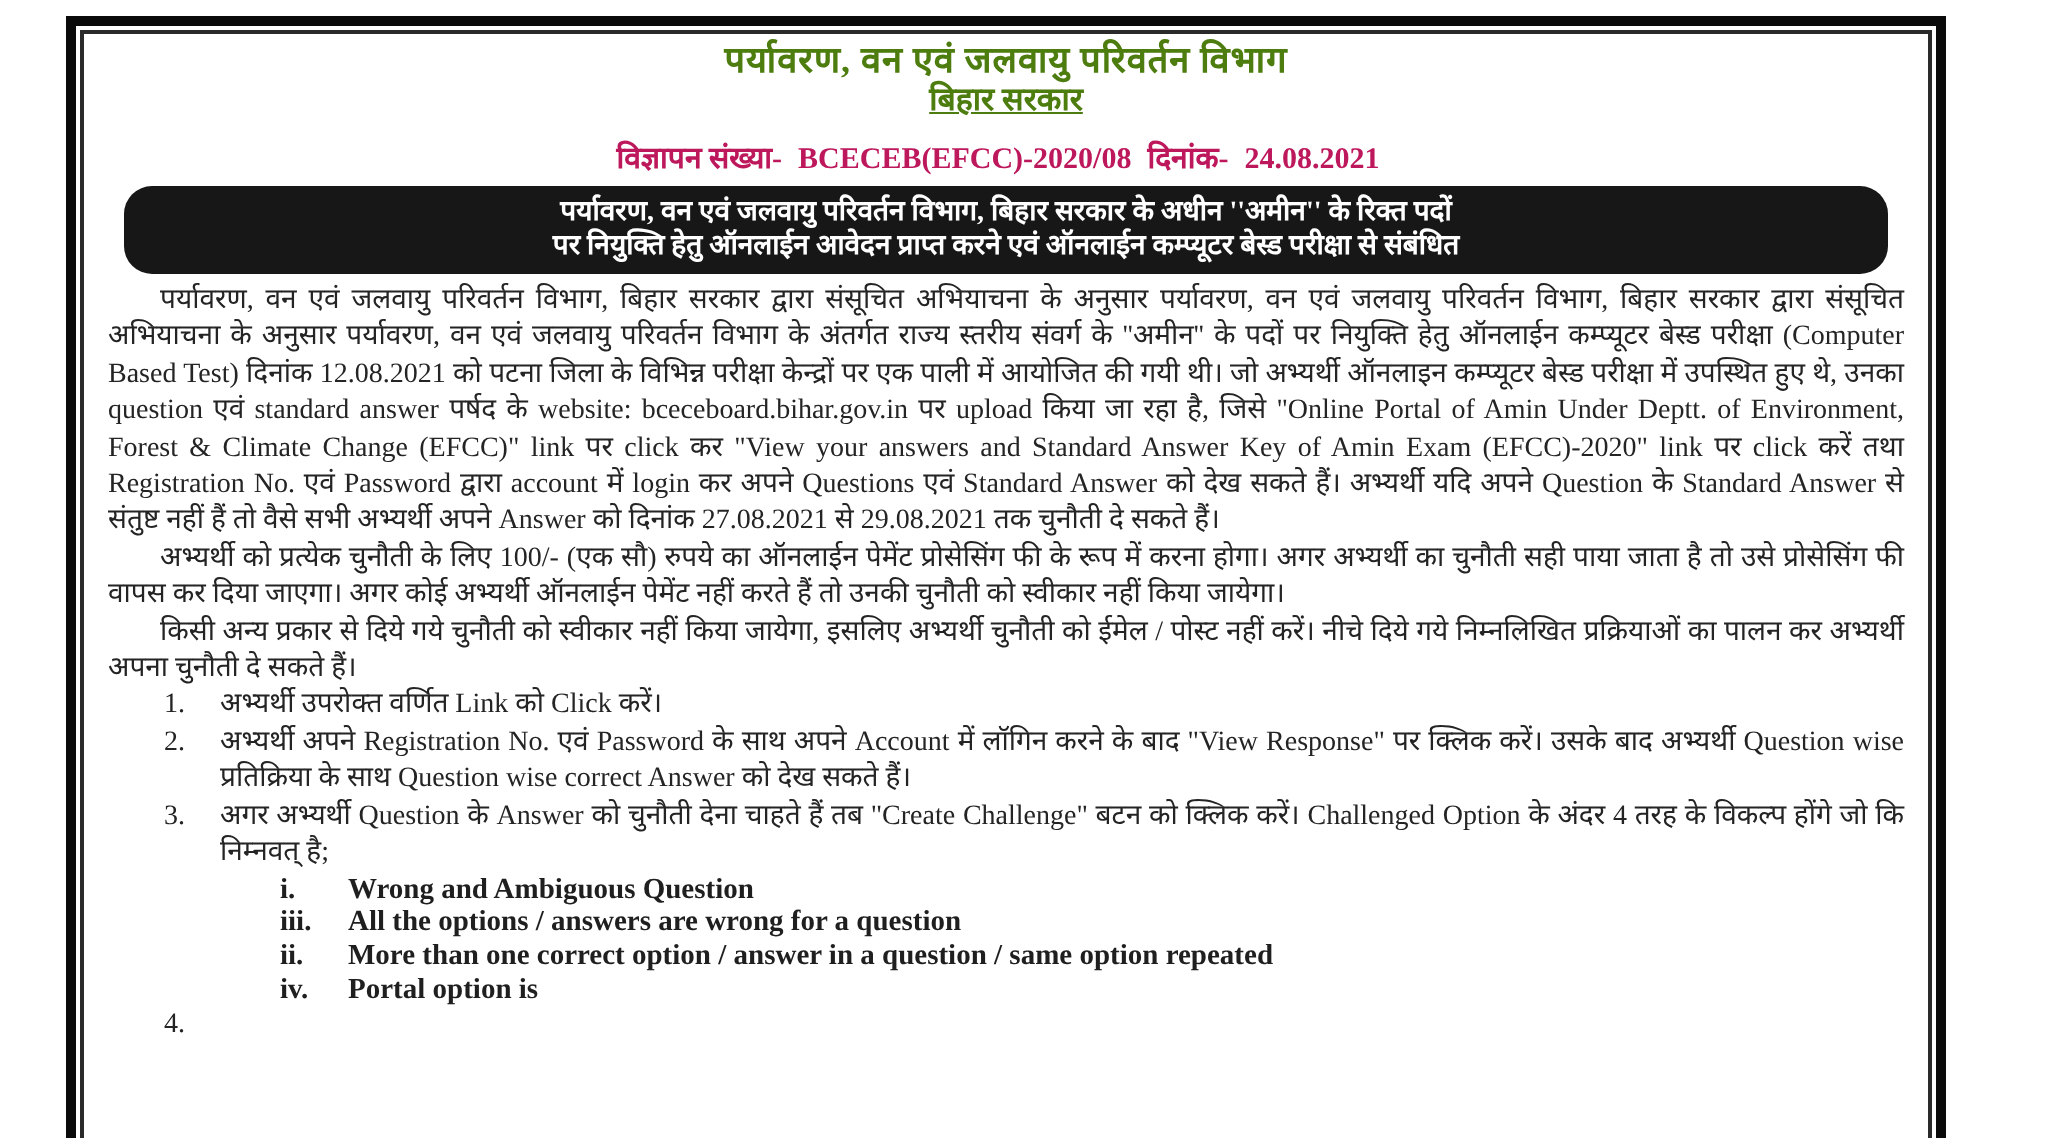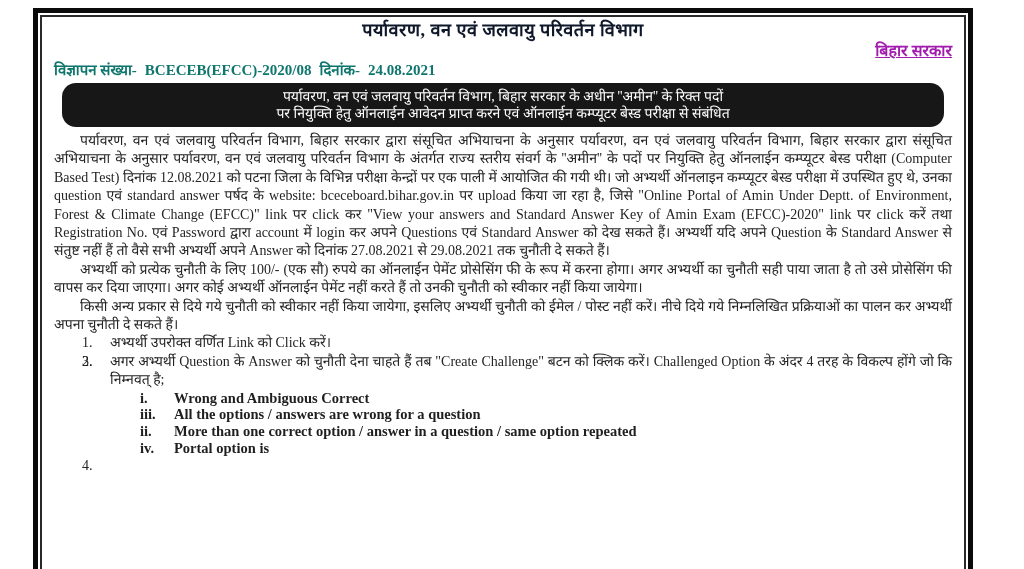--- a/index.html
+++ b/index.html
@@ -21,47 +21,48 @@
     inset: 2px;
     border: 2px solid #2a2a2a;
     padding: 3px 12px 0 12px;
     color: #222222;
   }
   .page-title {
     text-align: center;
     font-weight: bold;
     font-size: 18px;
     line-height: 21px;
-    color: #0f172a;
+    color: #4d7c0f;
     letter-spacing: 0.5px;
   }
   .page-subtitle {
-    text-align: right;
+    text-align: center;
     font-weight: bold;
     font-size: 16px;
     line-height: 19px;
     text-decoration: underline;
-    color: #a21caf;
+    color: #4d7c0f;
   }
   .ad-line {
     font-weight: bold;
     font-size: 15px;
     line-height: 19px;
-    color: #0f766e;
-    margin-top: 1px;
+    color: #be185d;
+    margin-top: 11px;
     white-space: nowrap;
+    text-align: center;
   }
   .ad-line span { margin-right: 8px; }
   .notice-banner {
     margin: 3px 8px 5px 8px;
     background: #171717;
     border-radius: 14px;
     color: #ffffff;
     text-align: center;
-    font-weight: normal;
+    font-weight: bold;
     font-size: 14px;
     line-height: 16.5px;
     padding: 6px 6px 5px 6px;
   }
   .doc-body {
     font-size: 14px;
     line-height: 18.4px;
     text-align: justify;
     color: #242424;
   }
@@ -114,30 +115,31 @@
       <div class="para">अभ्यर्थी को प्रत्येक चुनौती के लिए 100/- (एक सौ) रुपये का ऑनलाईन पेमेंट प्रोसेसिंग फी के रूप में करना होगा। अगर अभ्यर्थी का चुनौती सही पाया जाता है तो उसे प्रोसेसिंग फी वापस कर दिया जाएगा। अगर कोई अभ्यर्थी ऑनलाईन पेमेंट नहीं करते हैं तो उनकी चुनौती को स्वीकार नहीं किया जायेगा।</div>
       <div class="para">किसी अन्य प्रकार से दिये गये चुनौती को स्वीकार नहीं किया जायेगा, इसलिए अभ्यर्थी चुनौती को ईमेल / पोस्ट नहीं करें। नीचे दिये गये निम्नलिखित प्रक्रियाओं का पालन कर अभ्यर्थी अपना चुनौती दे सकते हैं।</div>
 
       <div class="step">
         <span class="step-marker">1.</span>
         <span>अभ्यर्थी उपरोक्त वर्णित Link को Click करें।</span>
       </div>
 
       <div class="step">
         <span class="step-marker">2.</span>
+        <span>अभ्यर्थी अपने Registration No. एवं Password के साथ अपने Account में लॉगिन करने के बाद "View Response" पर क्लिक करें। उसके बाद अभ्यर्थी Question wise प्रतिक्रिया के साथ Question wise correct Answer को देख सकते हैं।</span>
       </div>
 
       <div class="step">
         <span class="step-marker">3.</span>
         <span>अगर अभ्यर्थी Question के Answer को चुनौती देना चाहते हैं तब "Create Challenge" बटन को क्लिक करें। Challenged Option के अंदर 4 तरह के विकल्प होंगे जो कि निम्नवत् है;</span>
       </div>
 
       <div class="opt">
         <span class="opt-marker">i.</span>
-        <span>Wrong and Ambiguous Correct</span>
+        <span>Wrong and Ambiguous Question</span>
       </div>
       <div class="opt">
         <span class="opt-marker">iii.</span>
         <span>All the options / answers are wrong for a question</span>
       </div>
       <div class="opt">
         <span class="opt-marker">ii.</span>
         <span>More than one correct option / answer in a question / same option repeated</span>
       </div>
       <div class="opt">

